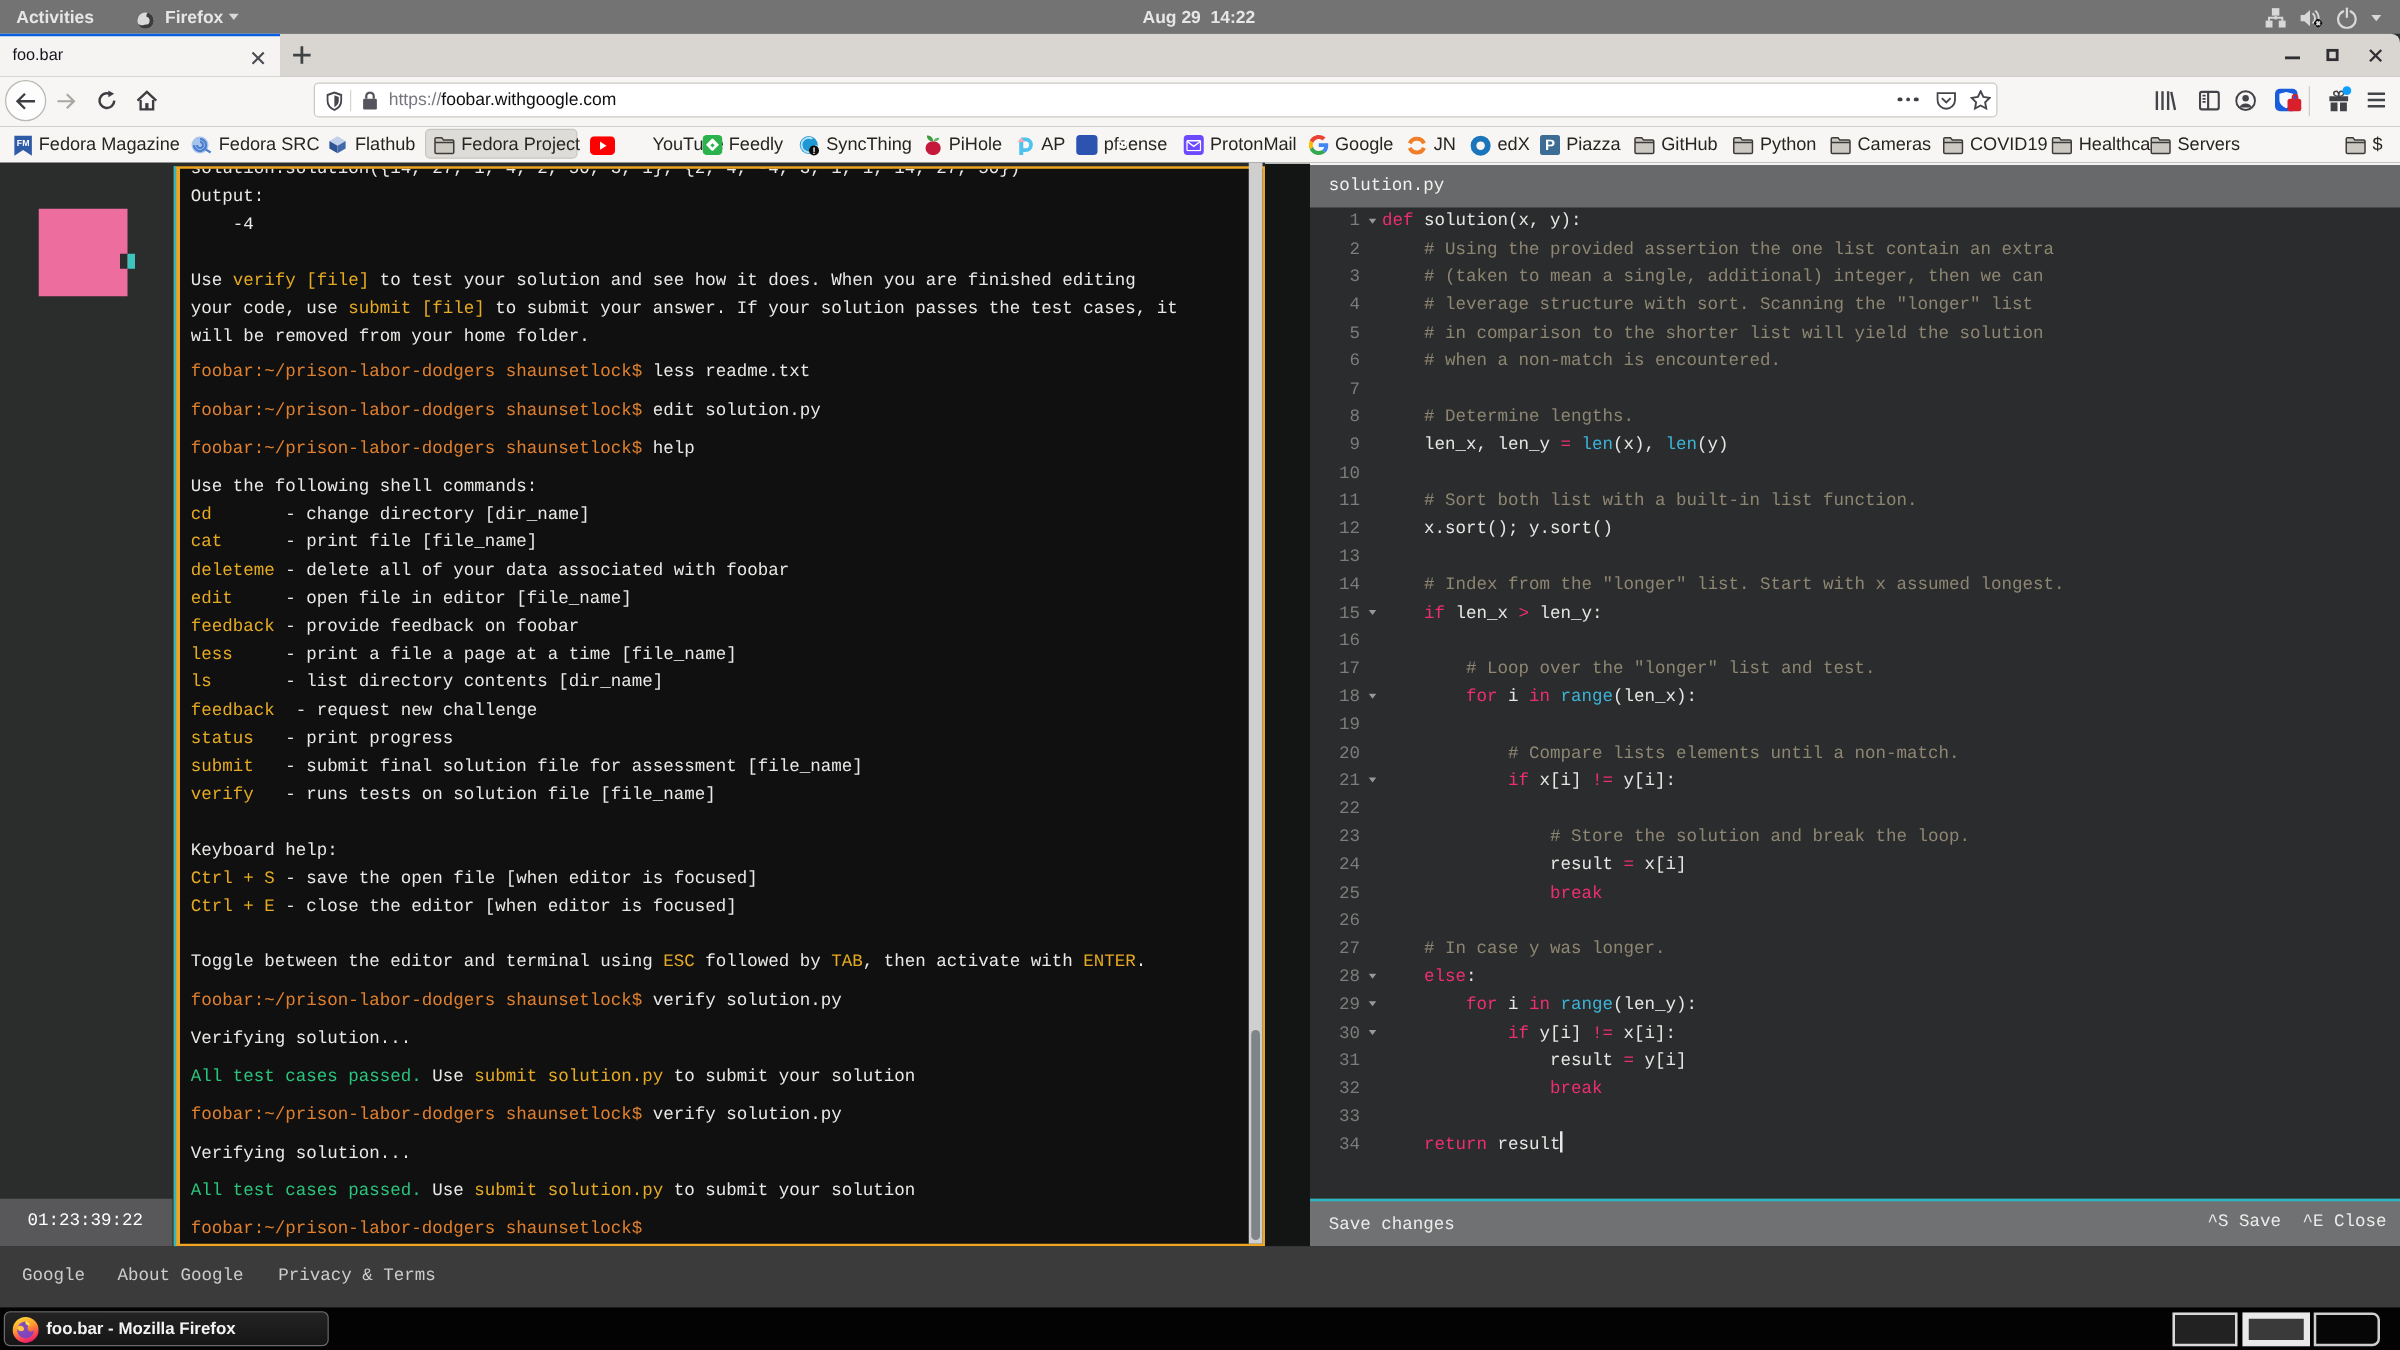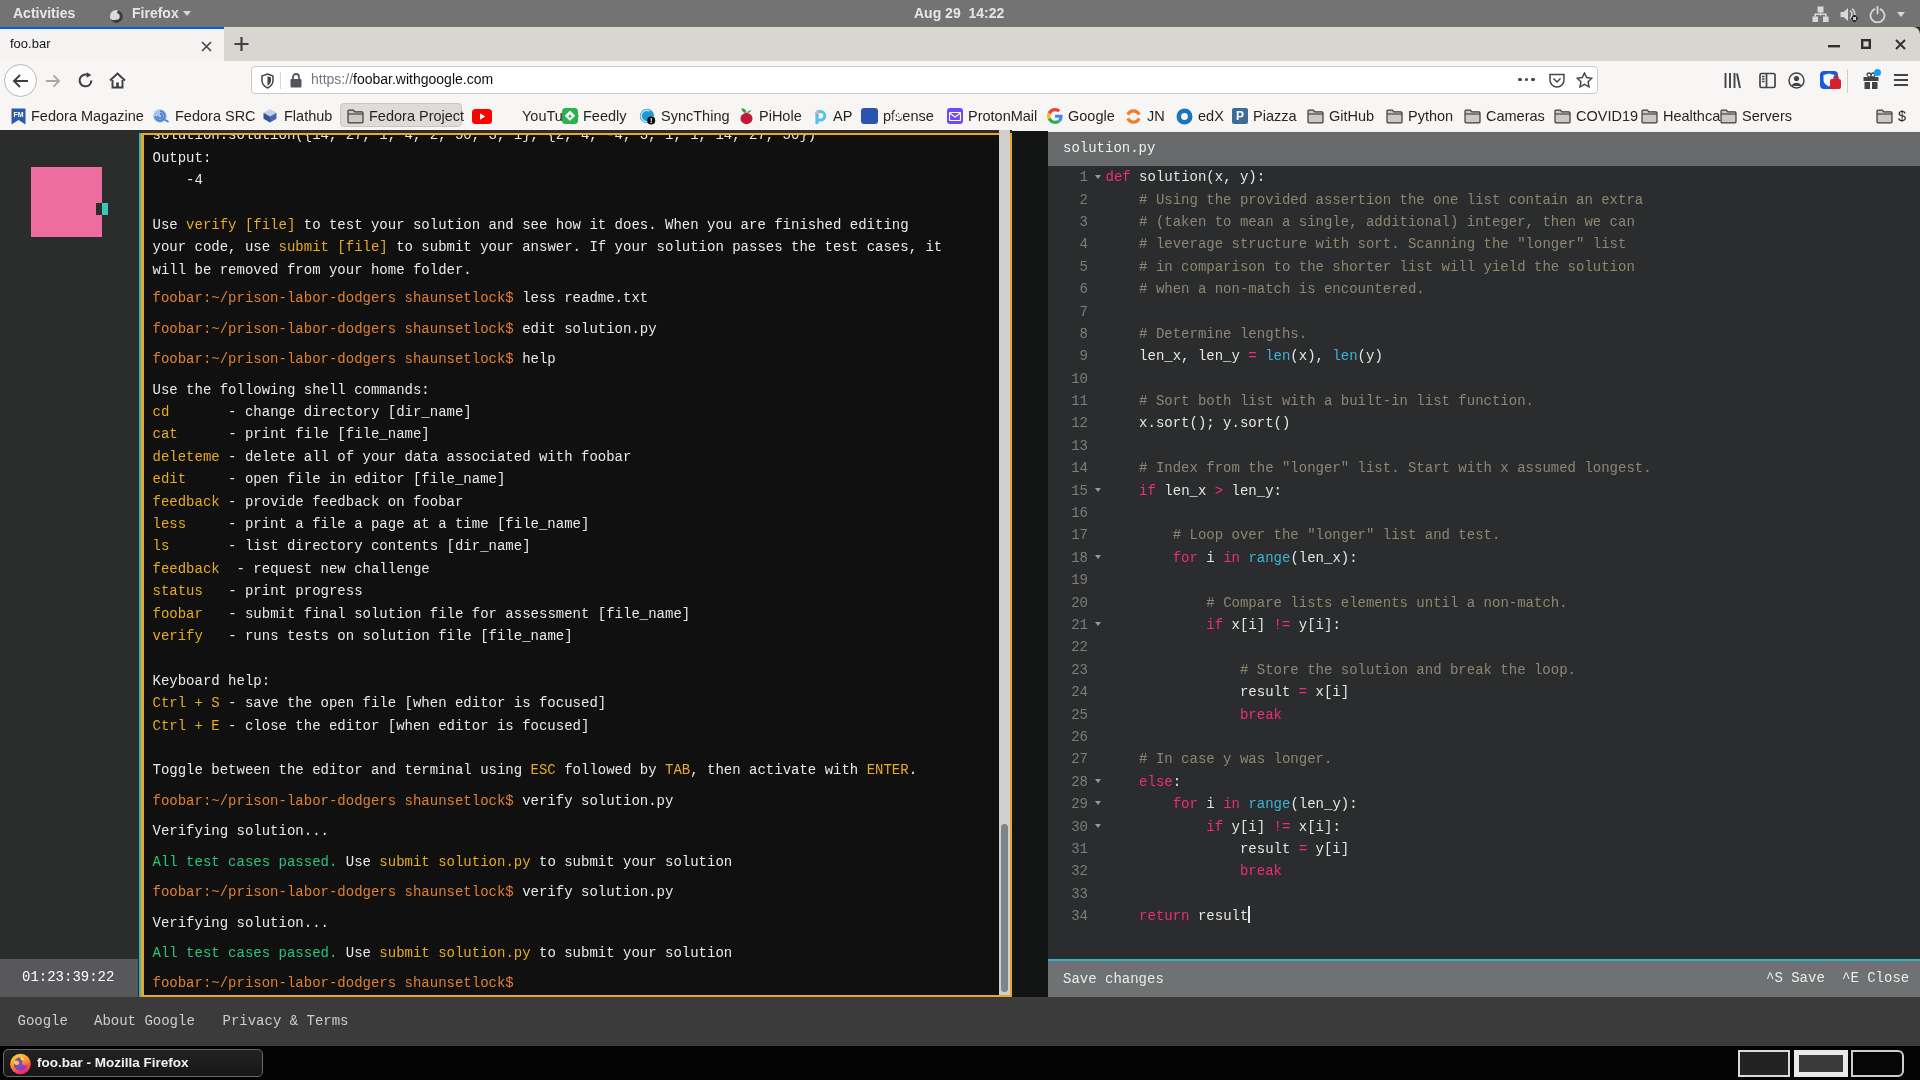--- a/index.html
+++ b/index.html
@@ -399,21 +399,21 @@
 will be removed from your home folder.</div><div class="b mono"><span class="pr">foobar:~/prison-labor-dodgers shaunsetlock$</span> less readme.txt</div><div class="b mono"><span class="pr">foobar:~/prison-labor-dodgers shaunsetlock$</span> edit solution.py</div><div class="b mono"><span class="pr">foobar:~/prison-labor-dodgers shaunsetlock$</span> help</div><div class="b mono">Use the following shell commands:
 <span class="gd">cd</span>       - change directory [dir_name]
 <span class="gd">cat</span>      - print file [file_name]
 <span class="gd">deleteme</span> - delete all of your data associated with foobar
 <span class="gd">edit</span>     - open file in editor [file_name]
 <span class="gd">feedback</span> - provide feedback on foobar
 <span class="gd">less</span>     - print a file a page at a time [file_name]
 <span class="gd">ls</span>       - list directory contents [dir_name]
 <span class="gd">feedback</span>  - request new challenge
 <span class="gd">status</span>   - print progress
-<span class="gd">foobar</span>   - submit final solution file for assessment [file_name]
+<span class="gd">submit</span>   - submit final solution file for assessment [file_name]
 <span class="gd">verify</span>   - runs tests on solution file [file_name]
 
 Keyboard help:
 <span class="gd">Ctrl + S</span> - save the open file [when editor is focused]
 <span class="gd">Ctrl + E</span> - close the editor [when editor is focused]
 
 Toggle between the editor and terminal using <span class="gd">ESC</span> followed by <span class="gd">TAB</span>, then activate with <span class="gd">ENTER</span>.</div><div class="b mono"><span class="pr">foobar:~/prison-labor-dodgers shaunsetlock$</span> verify solution.py</div><div class="b mono">Verifying solution...</div><div class="b mono"><span class="gn">All test cases passed.</span> Use <span class="gd">submit solution.py</span> to submit your solution</div><div class="b mono"><span class="pr">foobar:~/prison-labor-dodgers shaunsetlock$</span> verify solution.py</div><div class="b mono">Verifying solution...</div><div class="b mono"><span class="gn">All test cases passed.</span> Use <span class="gd">submit solution.py</span> to submit your solution</div><div class="b mono"><span class="pr">foobar:~/prison-labor-dodgers shaunsetlock$</span> </div></div>
   </div>
 <div class="abs" id="termsb"></div>
 <div class="abs" id="termthumb"></div>

